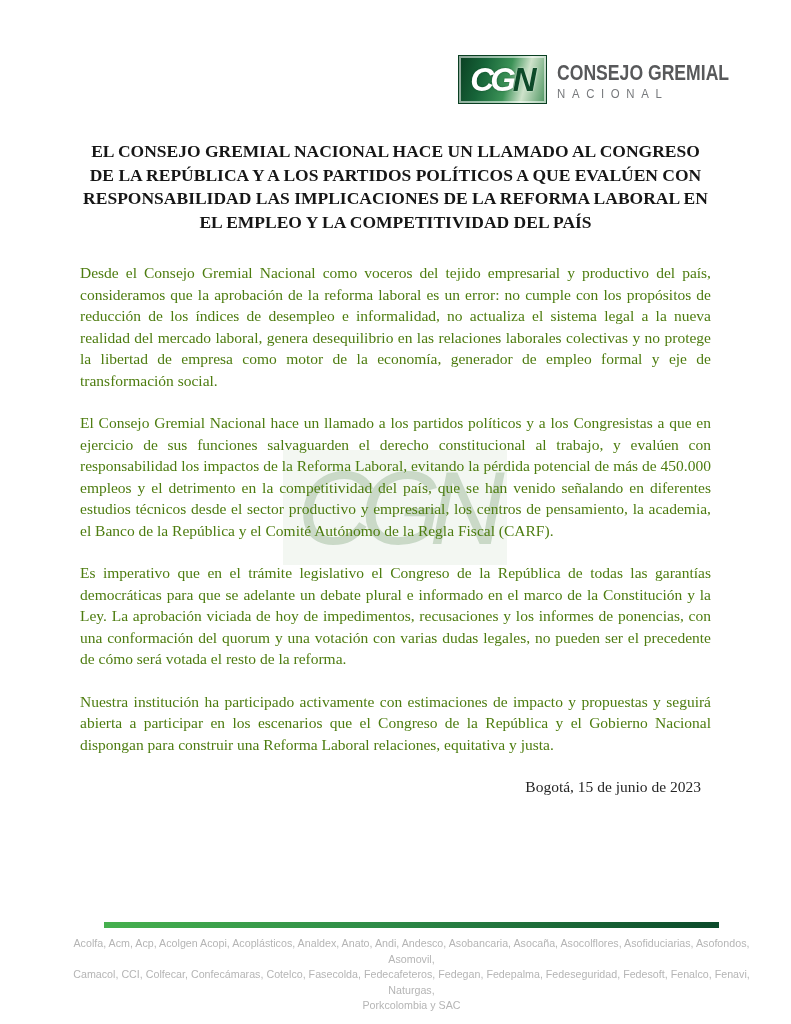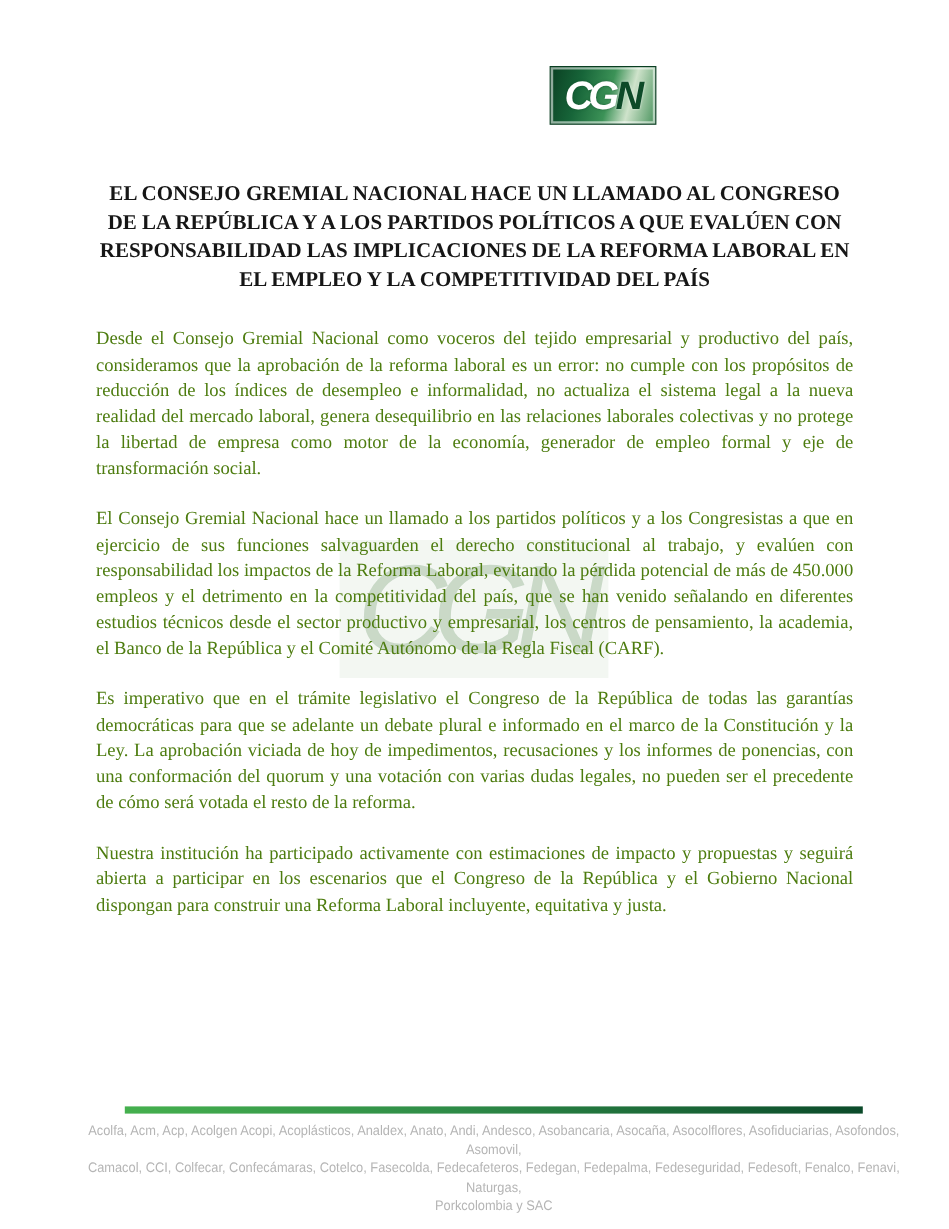--- a/index.html
+++ b/index.html
@@ -58,21 +58,21 @@
     font-family:"Liberation Sans",sans-serif;
   }
   .watermark span{
     font-size:104px;font-weight:normal;font-style:italic;
     letter-spacing:-12px;color:rgba(160,187,156,.55);
     text-shadow:0 0 1px rgba(255,255,255,.7);
     line-height:1;
   }
 
   
-  .doc{position:relative;z-index:1;padding:140px 80px 0 80px;margin-top:10px;}
+  .doc{position:relative;z-index:1;padding:140px 80px 0 80px;}
   .doc-title{
     max-width:628px;margin:0 auto 28px auto;
     text-align:center;
     font-size:17.5px;font-weight:bold;line-height:23.5px;
     color:#161616;
   }
   .doc p{
     margin:0 0 21px 0;
     font-size:15.5px;line-height:21.5px;
     text-align:justify;
@@ -102,34 +102,39 @@
 </head>
 <body>
 
 <div class="page">
 
   <div class="brand">
     <div class="brand-mark">
       <span class="cg">CG</span>
         <span class="n">N</span>
     </div>
+    <div class="brand-words">
+      <span class="brand-line1">CONSEJO GREMIAL</span>
+      <span class="brand-line2">NACIONAL</span>
+    </div>
   </div>
 
   <div class="watermark">
     <span>CGN</span>
   </div>
 
   <div class="doc">
     <h1 class="doc-title">EL CONSEJO GREMIAL NACIONAL HACE UN LLAMADO AL CONGRESO DE LA REPÚBLICA Y A LOS PARTIDOS POLÍTICOS A QUE EVALÚEN CON RESPONSABILIDAD LAS IMPLICACIONES DE LA REFORMA LABORAL EN EL EMPLEO Y LA COMPETITIVIDAD DEL PAÍS</h1>
 
     <p>Desde el Consejo Gremial Nacional como voceros del tejido empresarial y productivo del país, consideramos que la aprobación de la reforma laboral es un error: no cumple con los propósitos de reducción de los índices de desempleo e informalidad, no actualiza el sistema legal a la nueva realidad del mercado laboral, genera desequilibrio en las relaciones laborales colectivas y no protege la libertad de empresa como motor de la economía, generador de empleo formal y eje de transformación social.</p>
     <p>El Consejo Gremial Nacional hace un llamado a los partidos políticos y a los Congresistas a que en ejercicio de sus funciones salvaguarden el derecho constitucional al trabajo, y evalúen con responsabilidad los impactos de la Reforma Laboral, evitando la pérdida potencial de más de 450.000 empleos y el detrimento en la competitividad del país, que se han venido señalando en diferentes estudios técnicos desde el sector productivo y empresarial, los centros de pensamiento, la academia, el Banco de la República y el Comité Autónomo de la Regla Fiscal (CARF).</p>
     <p>Es imperativo que en el trámite legislativo el Congreso de la República de todas las garantías democráticas para que se adelante un debate plural e informado en el marco de la Constitución y la Ley. La aprobación viciada de hoy de impedimentos, recusaciones y los informes de ponencias, con una conformación del quorum y una votación con varias dudas legales, no pueden ser el precedente de cómo será votada el resto de la reforma.</p>
-    <p>Nuestra institución ha participado activamente con estimaciones de impacto y propuestas y seguirá abierta a participar en los escenarios que el Congreso de la República y el Gobierno Nacional dispongan para construir una Reforma Laboral incluyente, equitativa y justa.</p>
+    <p>Nuestra institución ha participado activamente con estimaciones de impacto y propuestas y seguirá abierta a participar en los escenarios que el Congreso de la República y el Gobierno Nacional dispongan para construir una Reforma Laboral relaciones, equitativa y justa.</p>
 
+    <div class="dateline">Bogotá, 15 de junio de 2023</div>
   </div>
 
   <div class="footer">
     <div class="footer-bar"></div>
     <div class="footer-members">
       <div>Acolfa, Acm, Acp, Acolgen Acopi, Acoplásticos, Analdex, Anato, Andi, Andesco, Asobancaria, Asocaña, Asocolflores, Asofiduciarias, Asofondos, Asomovil,</div>
       <div>Camacol, CCI, Colfecar, Confecámaras, Cotelco, Fasecolda, Fedecafeteros, Fedegan, Fedepalma, Fedeseguridad, Fedesoft, Fenalco, Fenavi, Naturgas,</div>
       <div>Porkcolombia y SAC</div>
     </div>
   </div>

